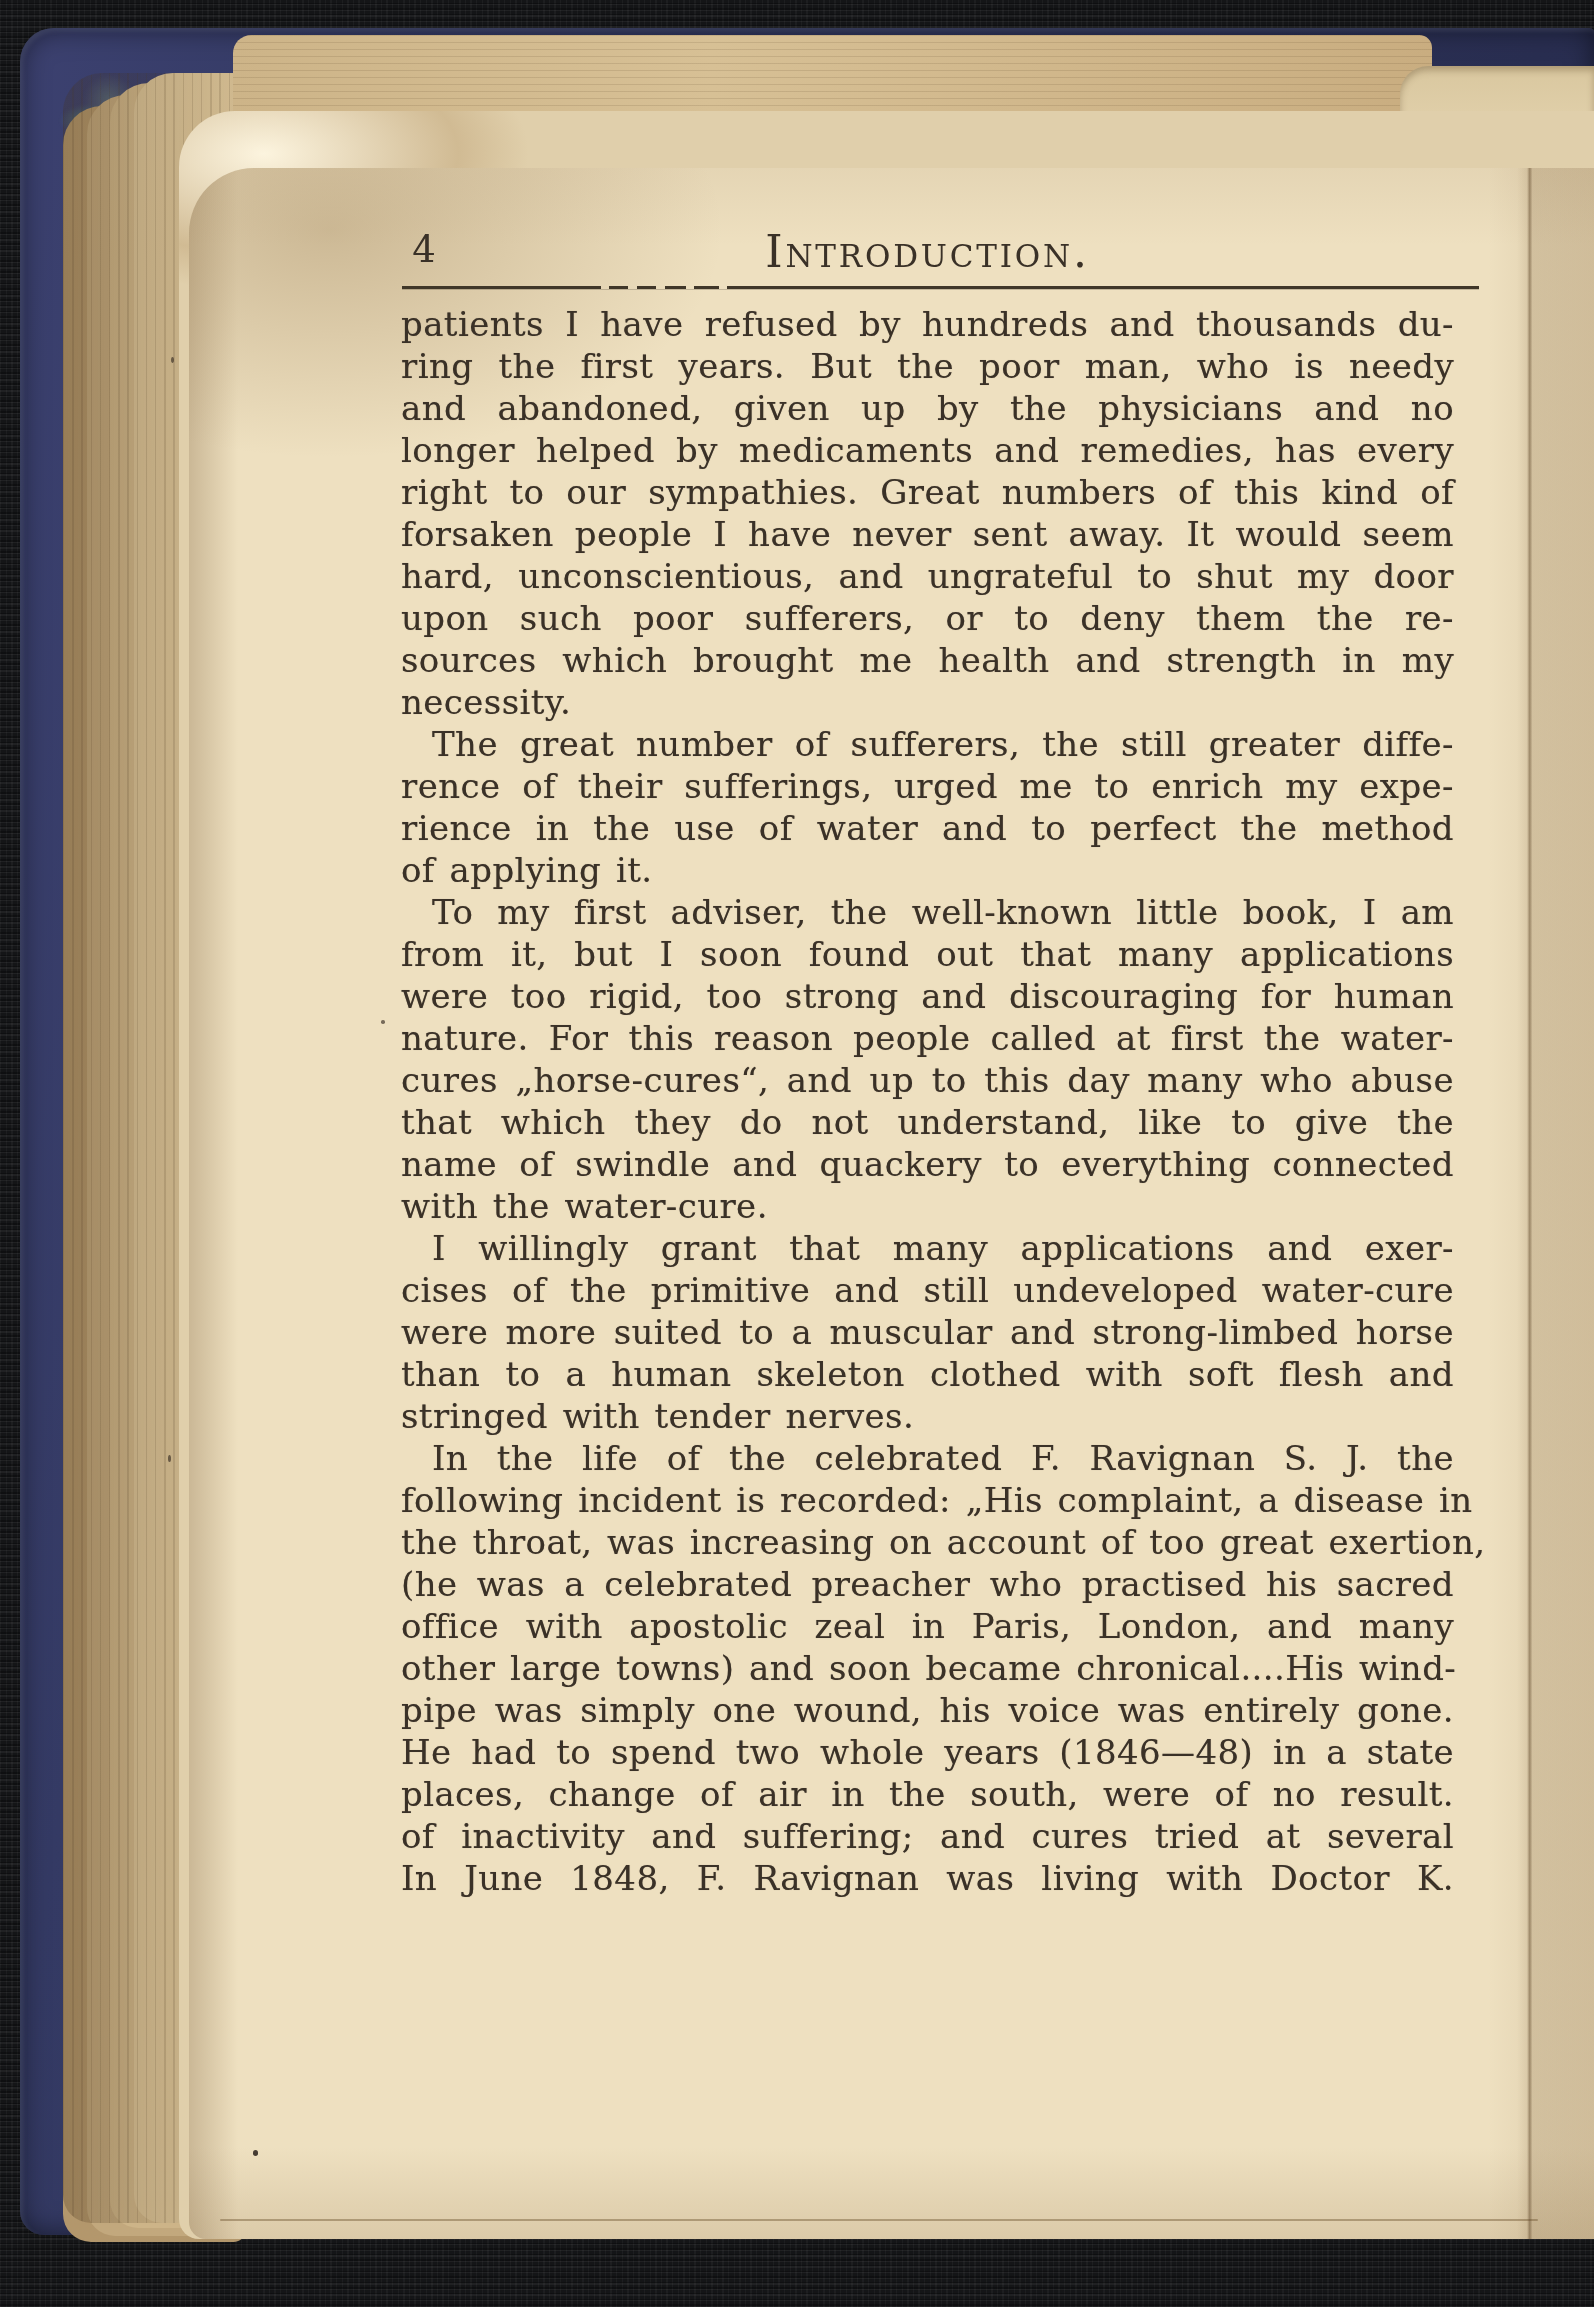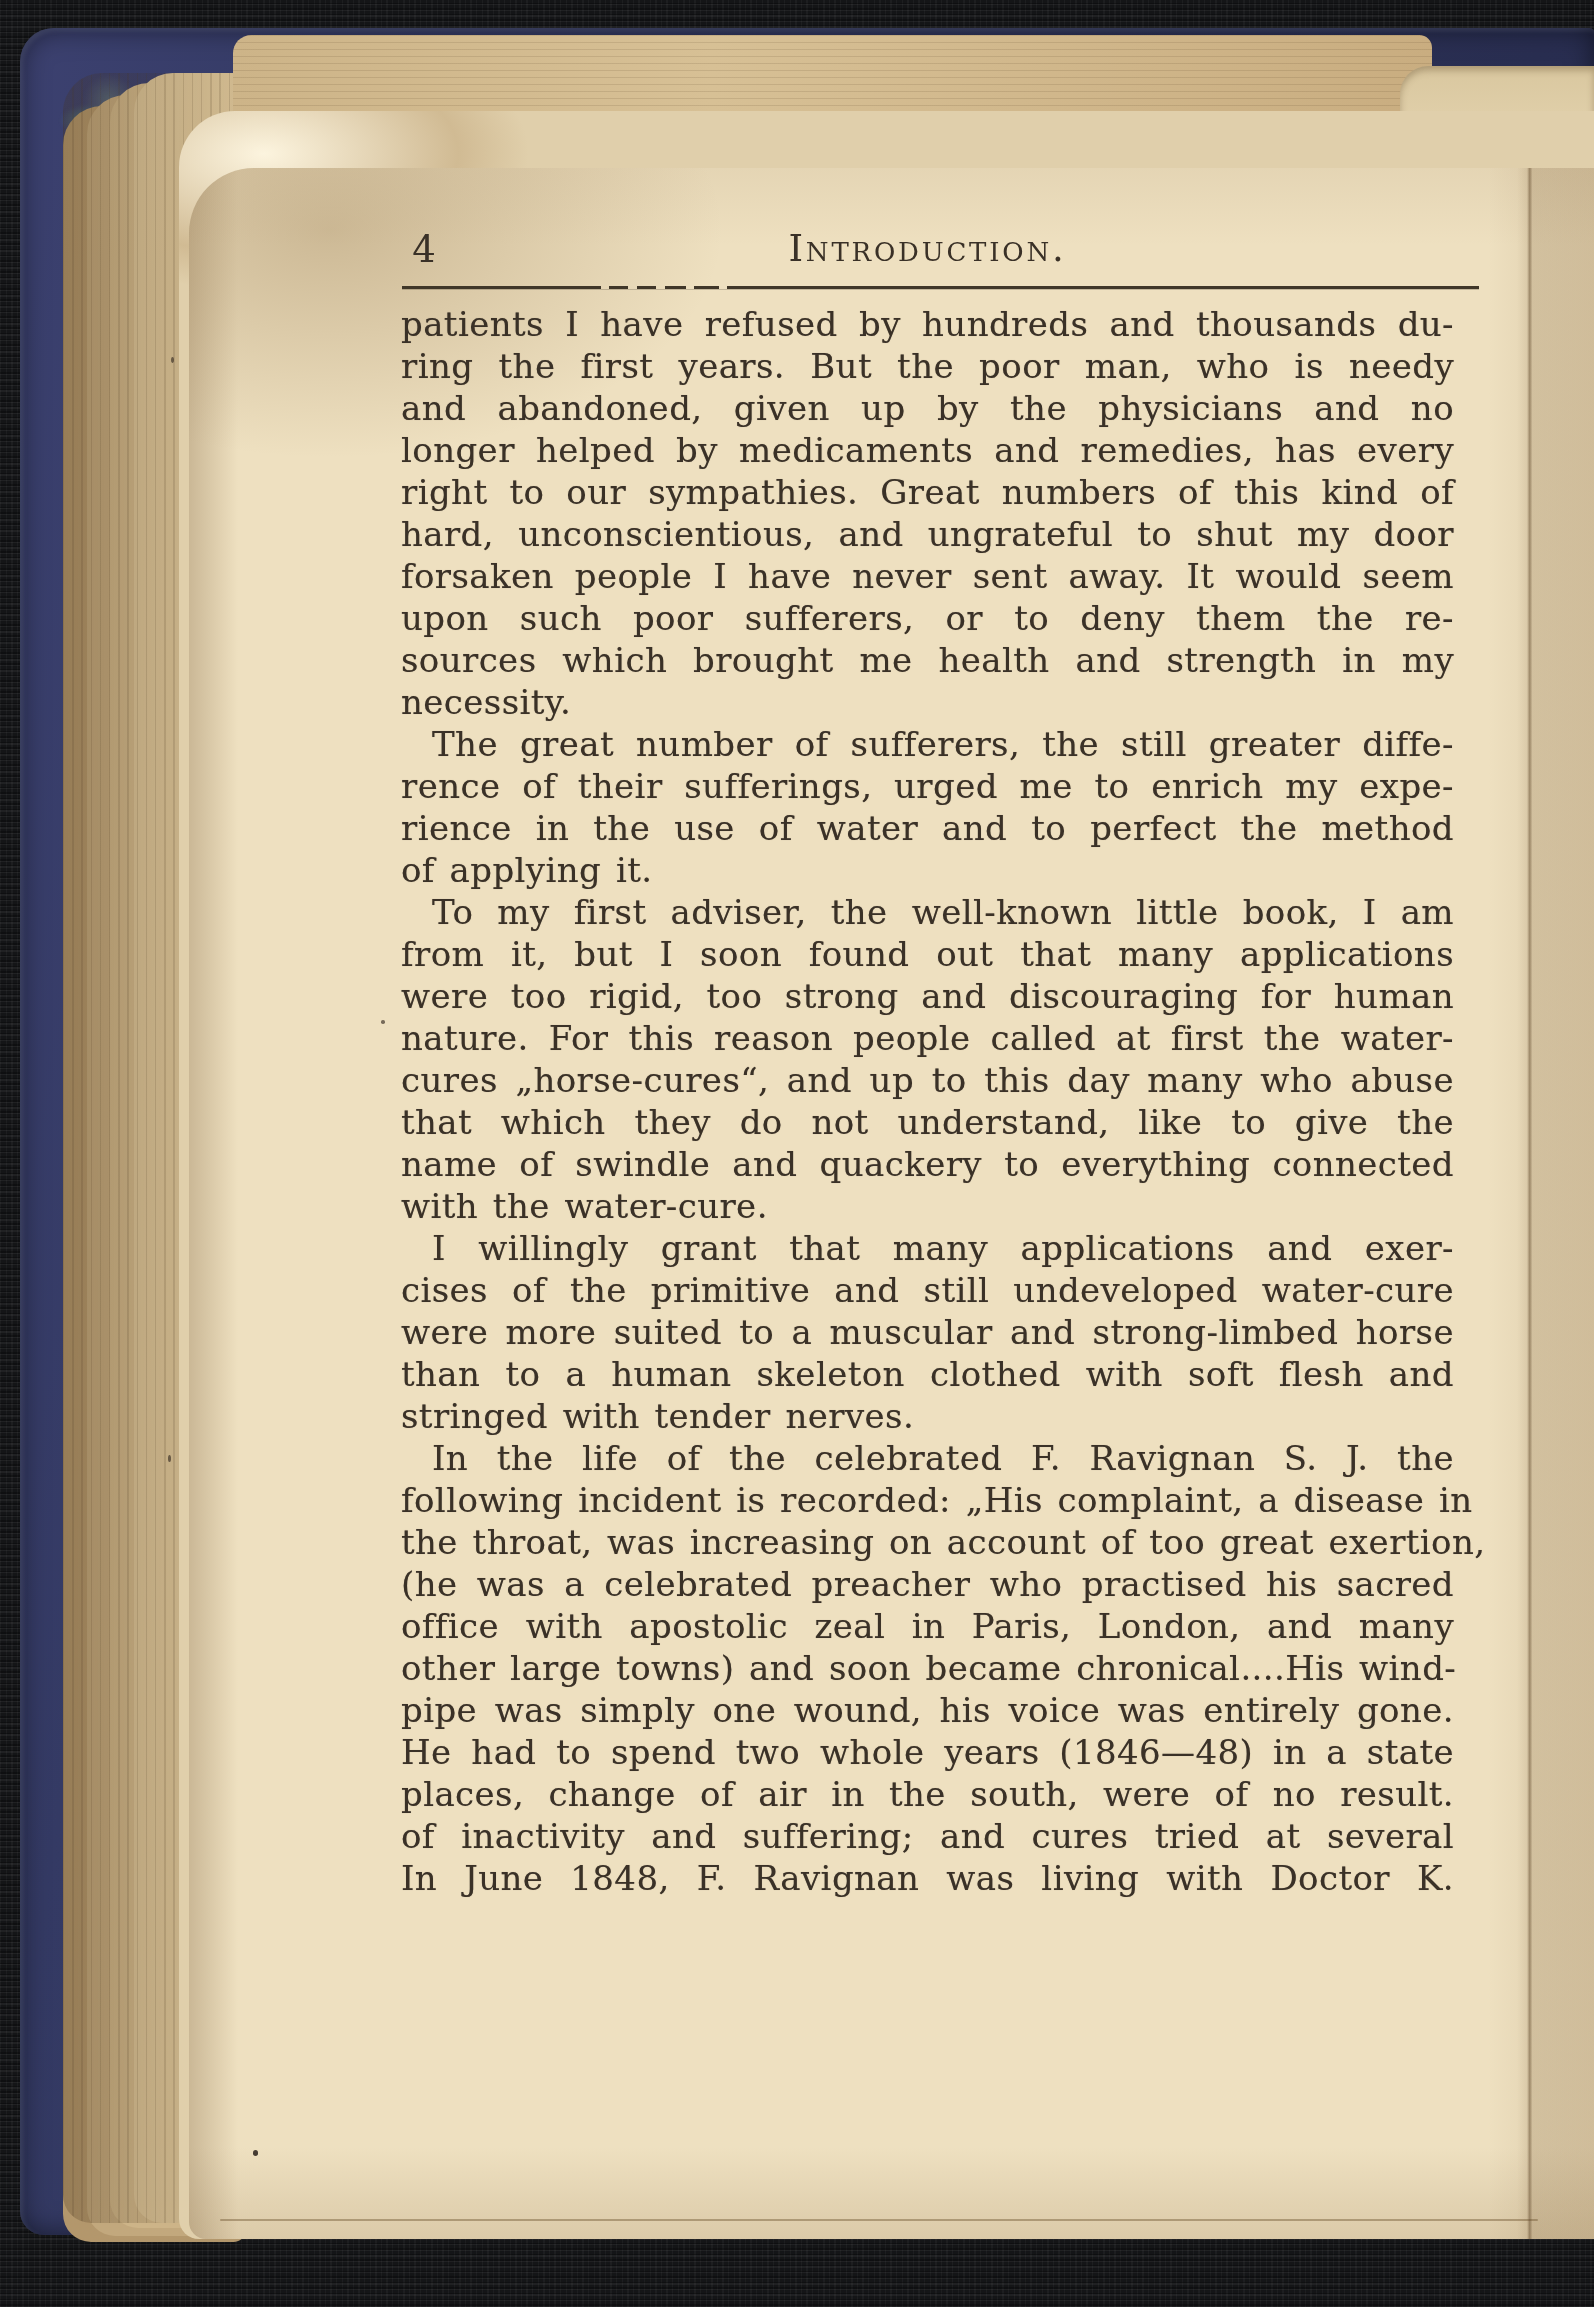--- a/index.html
+++ b/index.html
@@ -54,21 +54,21 @@
   .page::after{content:"";position:absolute;left:31px;right:56px;bottom:18.3px;height:2.1px;
     background:rgba(112,86,50,.45);border-radius:1.4px;}
   
   .crease{position:absolute;top:168px;left:1517px;width:78px;height:2071px;
     background:linear-gradient(to right, transparent 0, rgba(120,92,55,.10) 10px, rgba(95,70,40,.55) 12.7px, rgba(120,92,55,.18) 15.5px, rgba(150,122,82,.14) 100%);}
   
   .text-block{position:absolute;left:401px;top:230px;width:1053px;color:#3a3127;}
   .hdr{position:relative;height:56px;}
   .pagenum{position:absolute;left:11.3px;top:1.4px;font-size:37px;line-height:1;}
   .rtitle{position:absolute;left:0;right:0;top:0;text-align:center;
-    font-variant:small-caps;font-size:37px;line-height:1;letter-spacing:2.8px;}
+    font-variant:small-caps;font-size:44px;line-height:1;letter-spacing:2.8px;}
   .rule{position:absolute;top:56px;left:1.4px;width:1077px;height:2.8px;
     background:linear-gradient(90deg,
       #403729 0 18.5%, transparent 18.5% 19.2%, #403729 19.2% 21%, transparent 21% 21.8%,
       #403729 21.8% 23.6%, transparent 23.6% 24.4%, #403729 24.4% 26.4%, transparent 26.4% 27.1%,
       #403729 27.1% 29.4%, transparent 29.4% 30.2%, #403729 30.2% 100%);
     box-shadow:0 0.7px 0 rgba(64,55,41,.35);}
   .body{position:absolute;top:73px;left:0;width:100%;font-size:34px;
     letter-spacing:0.4px;word-spacing:3.5px;
     text-shadow:0 0 0.7px rgba(58,49,39,.45);}
   .line{height:42px;line-height:42px;white-space:nowrap;
@@ -103,22 +103,22 @@
       <span class="pagenum">4</span>
       <span class="rtitle">Introduction.</span>
     </div>
     <div class="rule"></div>
     <div class="body">
         <div class="line">patients I have refused by hundreds and thousands du-</div>
         <div class="line">ring the first years.  But the poor man, who is needy</div>
         <div class="line">and abandoned, given up by the physicians and no</div>
         <div class="line">longer helped by medicaments and remedies, has every</div>
         <div class="line">right to our sympathies.  Great numbers of this kind of</div>
+        <div class="line">forsaken people I have never sent away.  It would seem</div>
         <div class="line">hard, unconscientious, and ungrateful to shut my door</div>
-        <div class="line">forsaken people I have never sent away.  It would seem</div>
         <div class="line">upon such poor sufferers, or to deny them the re-</div>
         <div class="line">sources which brought me health and strength in my</div>
         <div class="line endp">necessity.</div>
         <div class="line indent">The great number of sufferers, the still greater diffe-</div>
         <div class="line">rence of their sufferings, urged me to enrich my expe-</div>
         <div class="line">rience in the use of water and to perfect the method</div>
         <div class="line endp">of applying it.</div>
         <div class="line indent">To my first adviser, the well-known little book, I am</div>
         <div class="line">from it, but I soon found out that many applications</div>
         <div class="line">were too rigid, too strong and discouraging for human</div>

